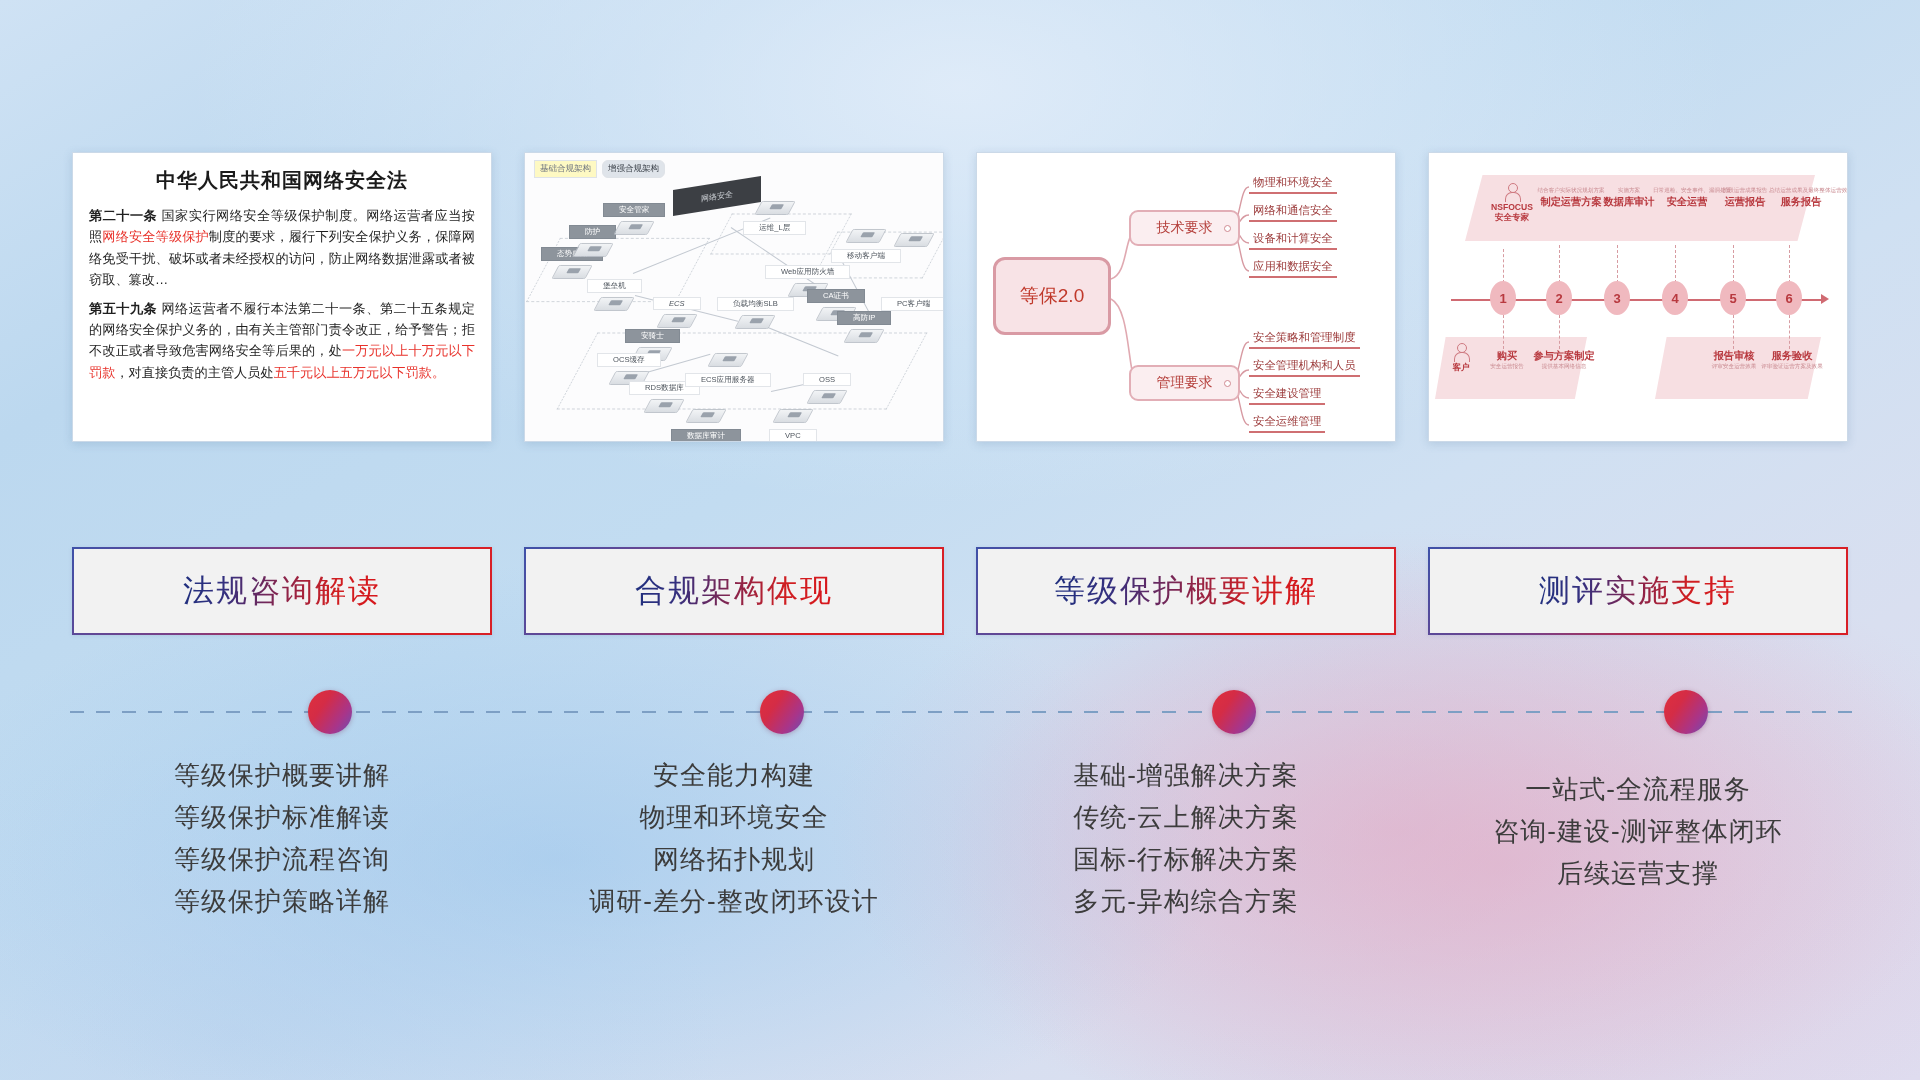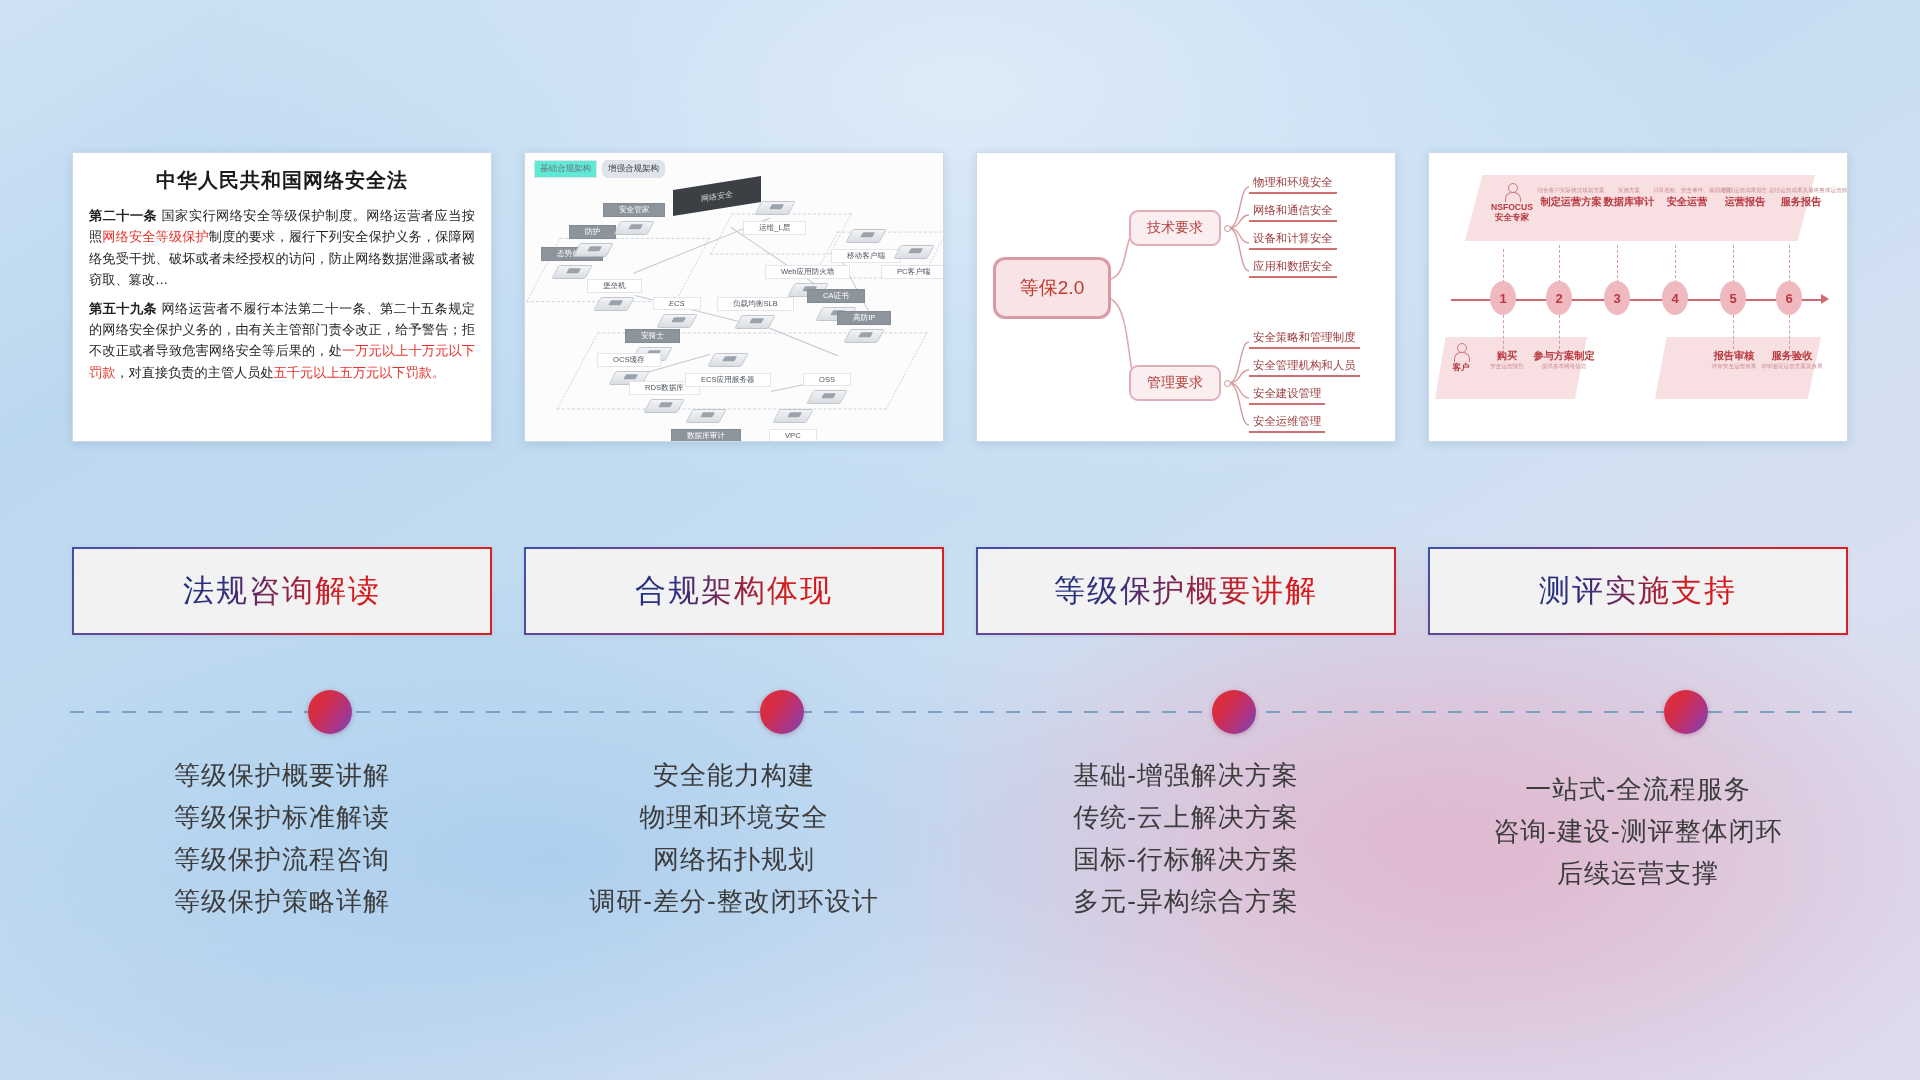--- a/index.html
+++ b/index.html
@@ -82,21 +82,21 @@
   .law-hl { color: #e8312a; }
 
   
   .arch-card { background: #fcfcfd; }
   .arch-tabs {
     position: absolute; top: 7px; left: 9px;
     display: flex; gap: 5px; z-index: 5;
   }
   .arch-tab {
     font-size: 8.5px; color: #6f7680;
-    background: #5eead4; padding: 2px 5px;
+    background: #fef9c3; padding: 2px 5px;
     border: 1px solid #dfe3e8;
   }
   .arch-tab.active { background: #dfe4ea; color: #3b4149; border-radius: 6px; }
   .arch-stage { position: absolute; inset: 0; }
   .arch-dark {
     position: absolute; left: 148px; top: 30px;
     width: 88px; height: 26px;
     background: #3c3f44;
     transform: skewY(-9deg);
     display: flex; align-items: center; justify-content: center;
@@ -137,30 +137,30 @@
     position: absolute;
     background: #c3c9d1;
     height: 1px;
     transform-origin: left center;
   }
 
   
   .mind-card { background: #fff; }
   .mm-root {
     position: absolute; left: 16px; top: 104px;
-    width: 118px; height: 62px;
+    width: 118px; height: 78px;
     background: #f8e3e6;
     border: 3px solid #d99aa4;
     border-radius: 12px;
     display: flex; align-items: center; justify-content: center;
     font-size: 19px; color: #c0392b; font-weight: 500;
   }
   .mm-branch {
     position: absolute;
-    width: 92px; height: 36px;
+    width: 111px; height: 36px;
     background: #fbeef0;
     border: 2px solid #e2aeb6;
     border-radius: 9px;
     display: flex; align-items: center; justify-content: center;
     font-size: 14px; color: #b5403c;
   }
   .mm-b1 { left: 152px; top: 57px; }
   .mm-b2 { left: 152px; top: 212px; }
   .mm-leaf {
     position: absolute;
@@ -363,21 +363,21 @@
             <div class="chip"></div>
           </div>
         <div class="node plain" style="left:218px; top:44px;">
             <div class="chip"></div>
             <div class="lbl">运维_L层</div>
           </div>
         <div class="node plain" style="left:306px; top:72px;">
             <div class="chip"></div>
             <div class="lbl">移动客户端</div>
           </div>
-        <div class="node plain" style="left:356px; top:88px;">
+        <div class="node plain" style="left:356px; top:76px;gap:44px;">
             <div class="chip"></div>
             <div class="lbl">PC客户端</div>
           </div>
         <div class="node plain" style="left:62px;  top:124px;">
             <div class="lbl">堡垒机</div>
             <div class="chip"></div>
           </div>
         <div class="node plain" style="left:208px; top:110px;margin-left:32px;">
             <div class="lbl">Web应用防火墙</div>
             <div class="chip"></div>

